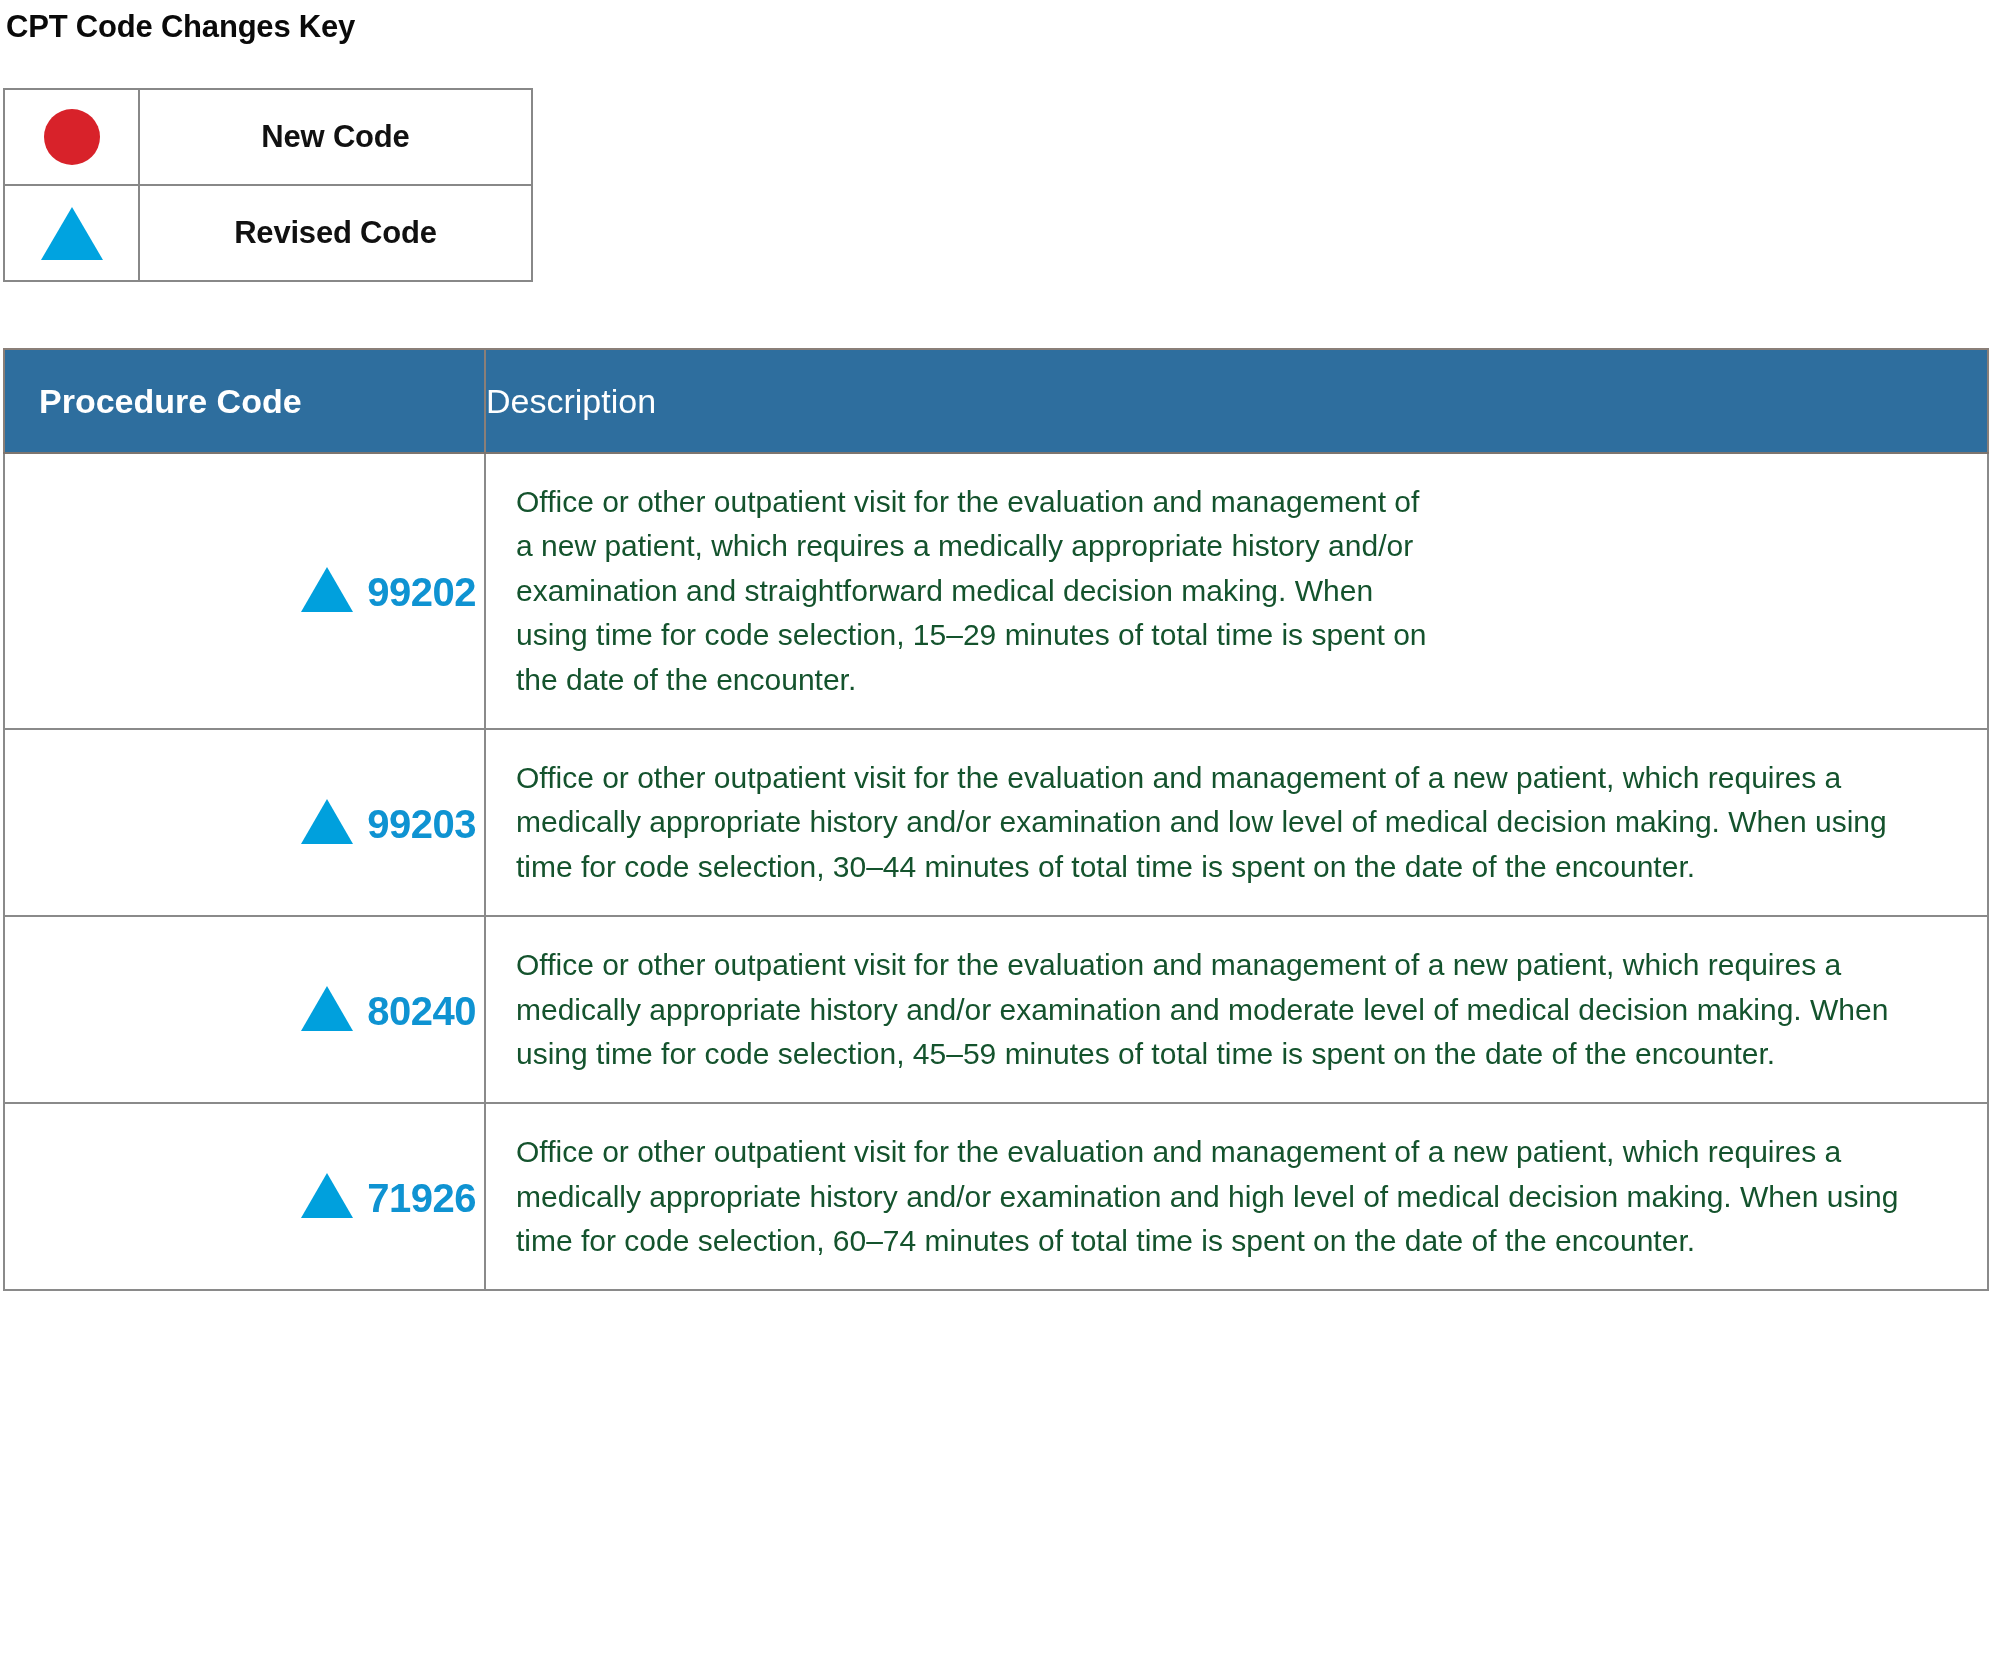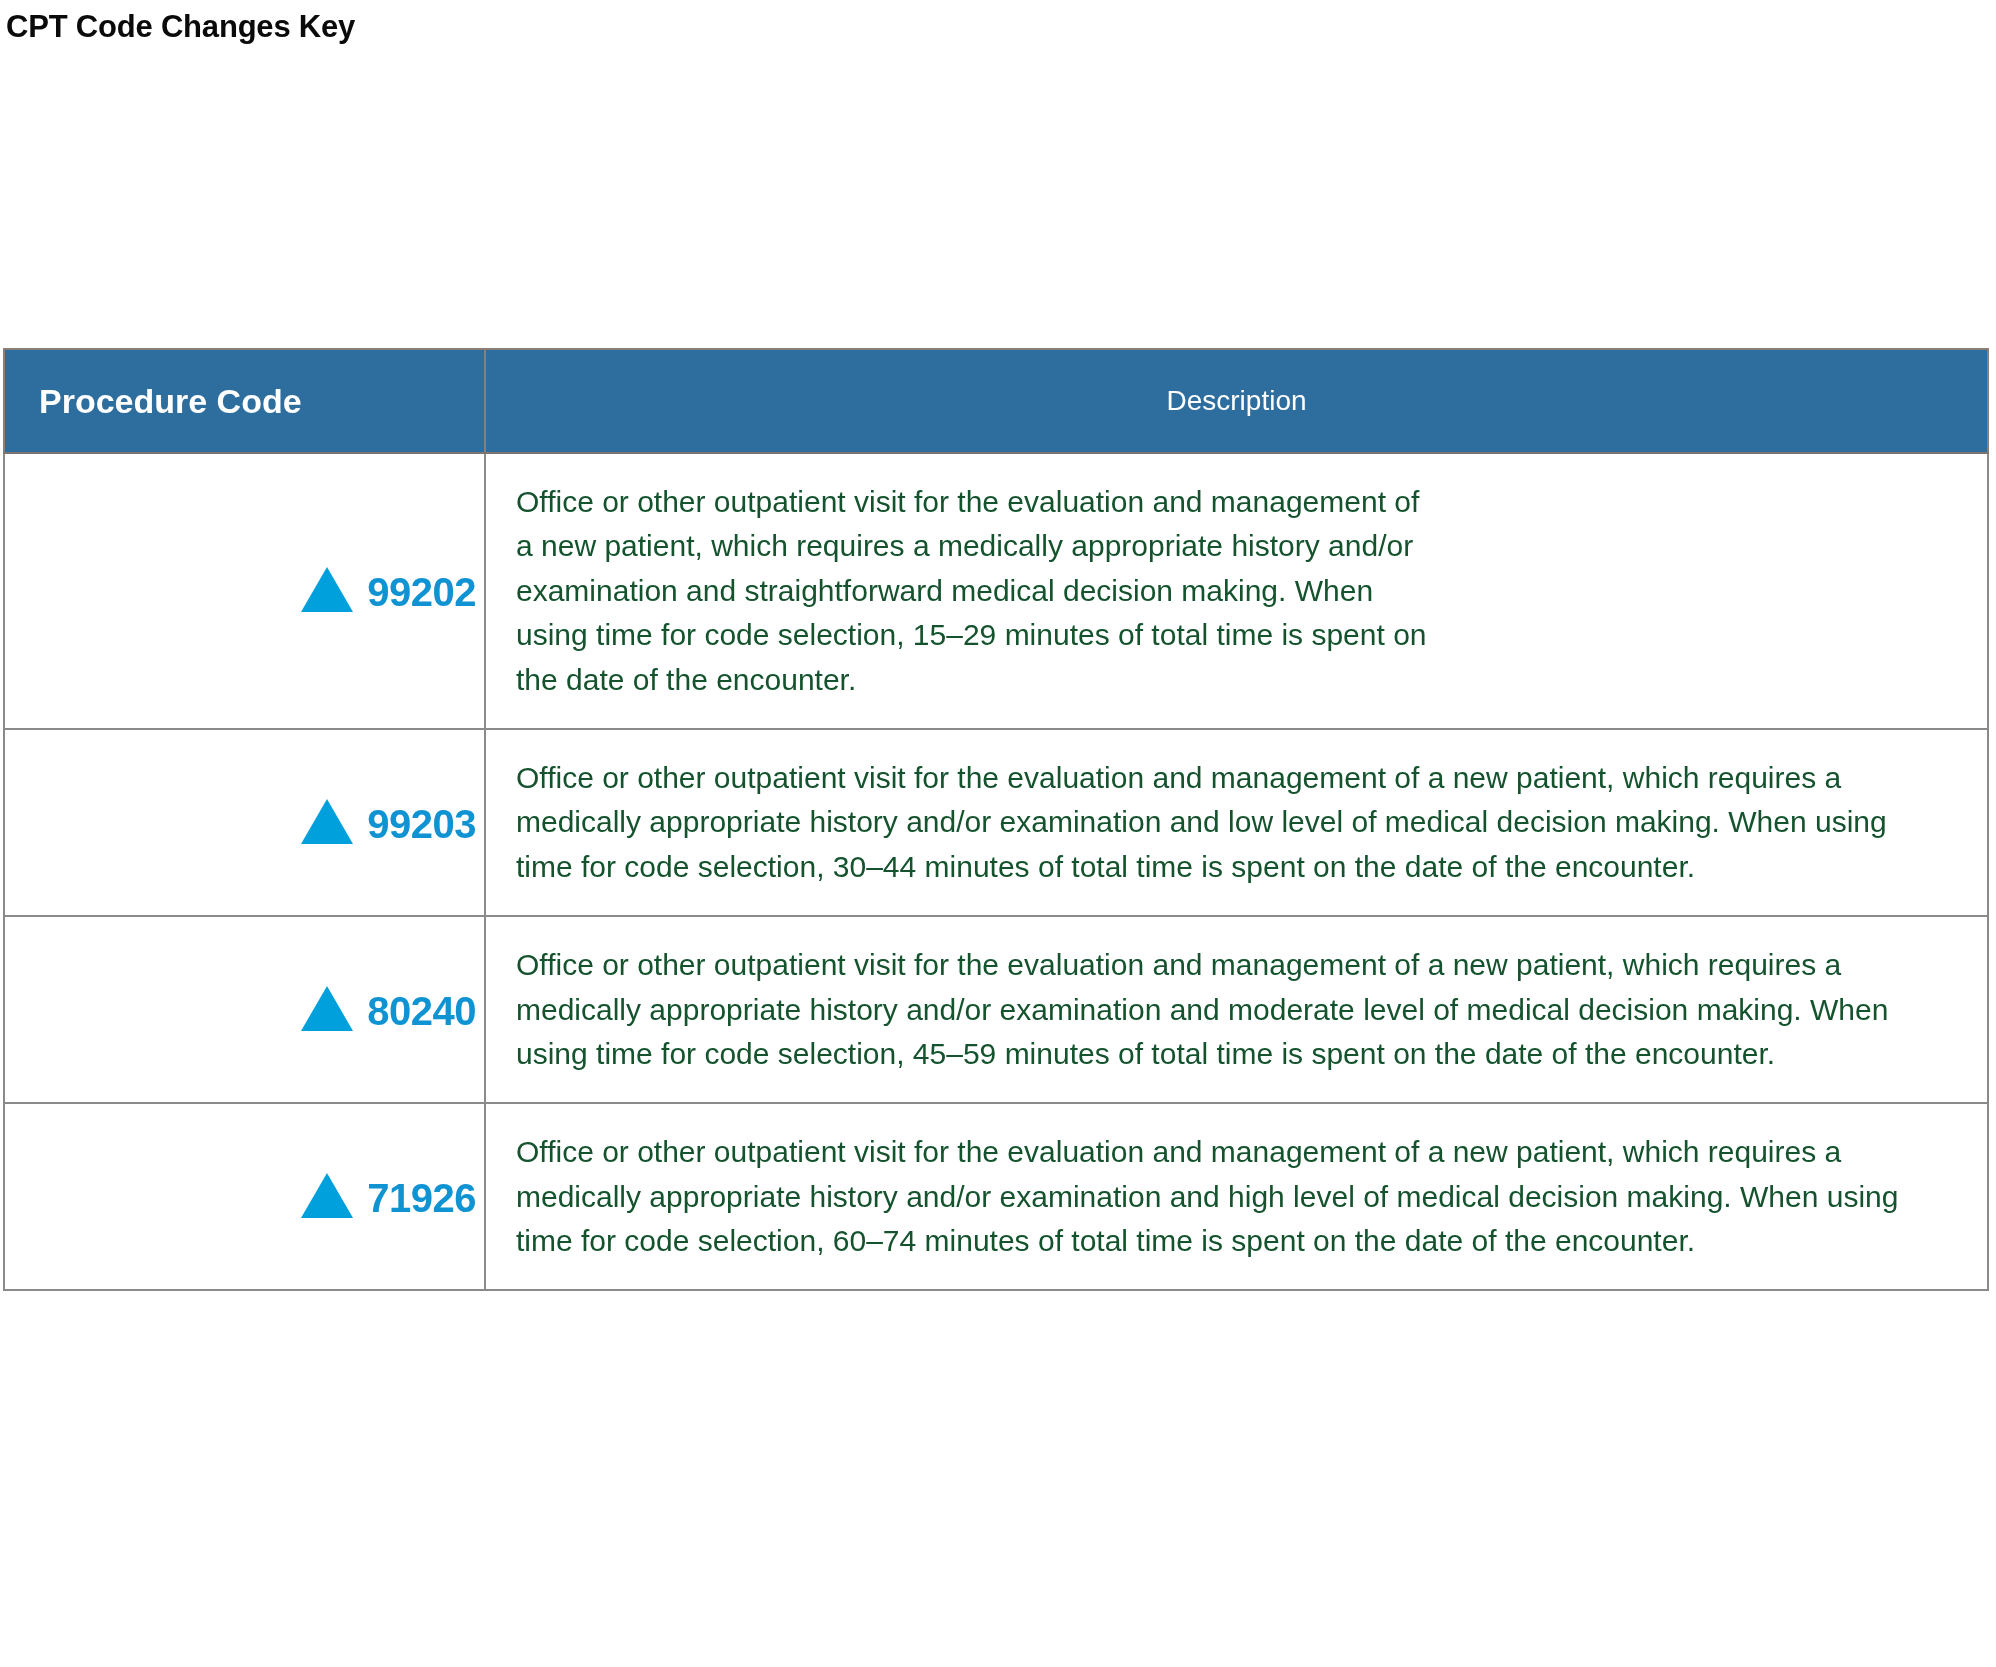--- a/index.html
+++ b/index.html
@@ -105,22 +105,22 @@
   .th-code {
     width: 445px;
     text-align: left;
     font-size: 34px;
     font-weight: bold;
     padding-left: 34px !important;
     letter-spacing: 0px;
     margin-left: 7px;
   }
   .th-desc {
-    text-align: center;
-    font-size: 28px;
+    text-align: left;
+    font-size: 34px;
     font-weight: normal;
     letter-spacing: 0px;
   }
 
   .code-cell {
     text-align: right;
     white-space: nowrap;
     padding: 0 8px !important;
   }
   .code-marker {
@@ -153,20 +153,36 @@
   .row-99205 .desc-cell { padding-right: 60px !important; }
   .row-99204 .desc-cell { padding-right: 80px !important; }
 </style>
 </head>
 <body>
 
 <div class="page">
 
   <div class="key-title">CPT Code Changes Key</div>
 
+  <table class="legend-table">
+    <tbody>
+      <tr>
+        <td class="legend-symbol-cell">
+          <span class="dot-new"></span>
+        </td>
+        <td class="legend-label-cell">New Code</td>
+      </tr>
+      <tr>
+        <td class="legend-symbol-cell">
+          <span class="tri-revised"></span>
+        </td>
+        <td class="legend-label-cell">Revised Code</td>
+      </tr>
+    </tbody>
+  </table>
 
   <table class="cpt-table">
     <thead>
       <tr>
         <th class="th-code">Procedure Code</th>
         <th class="th-desc">Description</th>
       </tr>
     </thead>
     <tbody>
       <tr class="row-99202">

